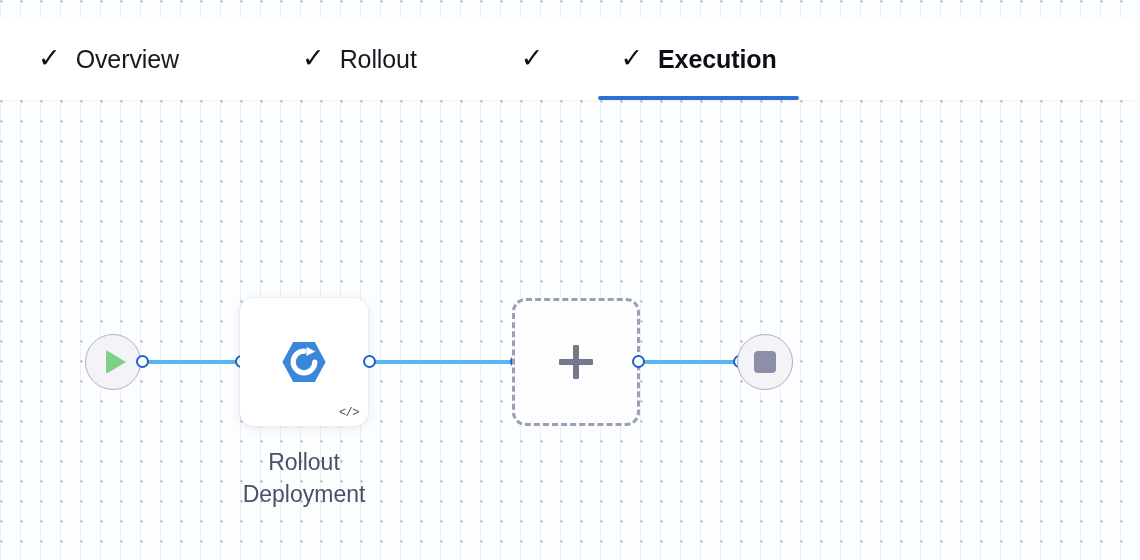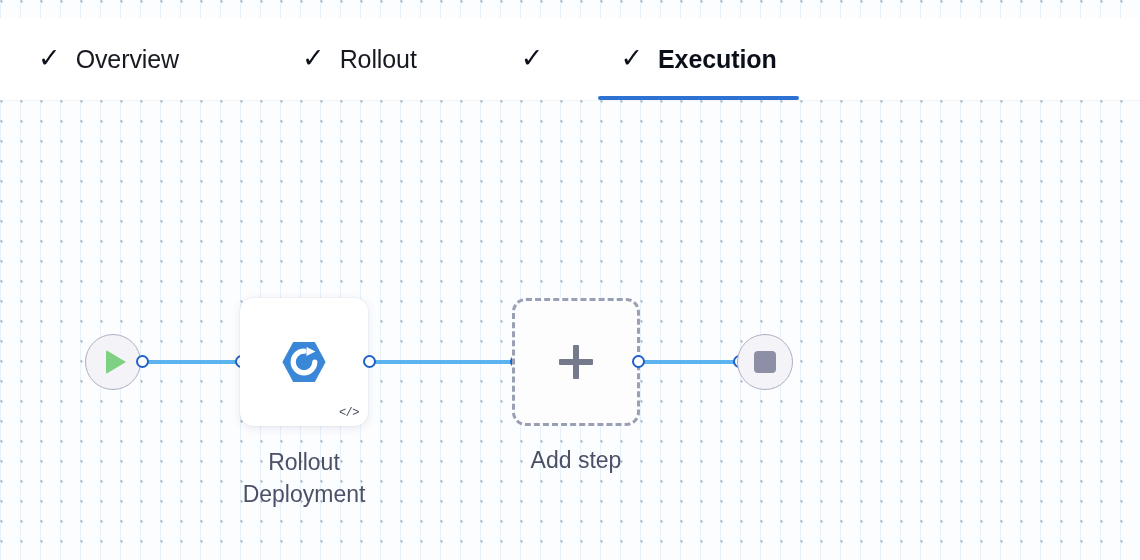--- a/index.html
+++ b/index.html
@@ -183,17 +183,16 @@
     <div class="conn" style="left:640px;top:260px;width:100px;"></div>
     <div class="port" style="left:632px;top:255px;"></div>
     <div class="port" style="left:733px;top:255px;"></div>
 
     <div class="terminal" style="left:737px;top:234px;">
       <span class="stop-sq"></span>
     </div>
 
     <div class="node-label" style="left:184px;top:347px;width:240px;">Rollout
 Deployment</div>
-    <div class="node-label" style="left:456px;top:345px;width:240px;">Add step</div>
 
   </div>
 
 </div>
 
 </body></html>

